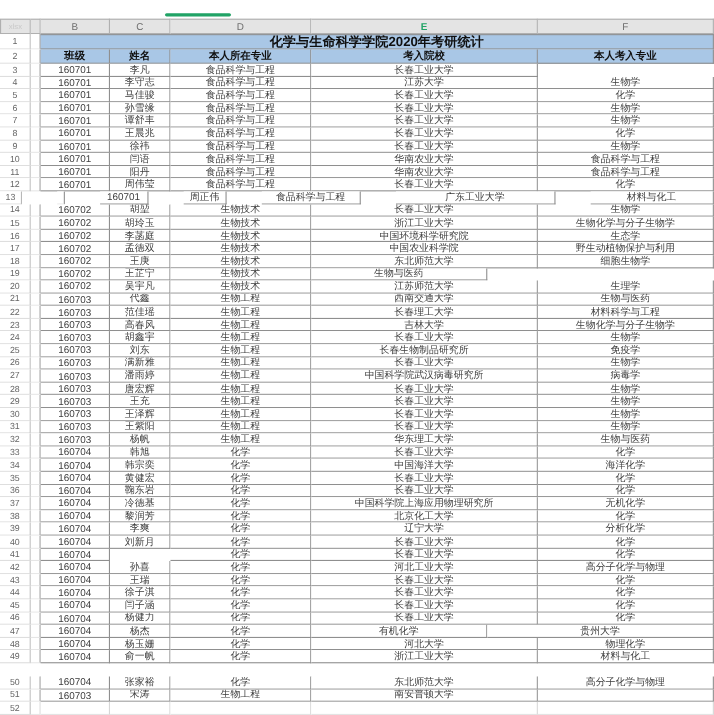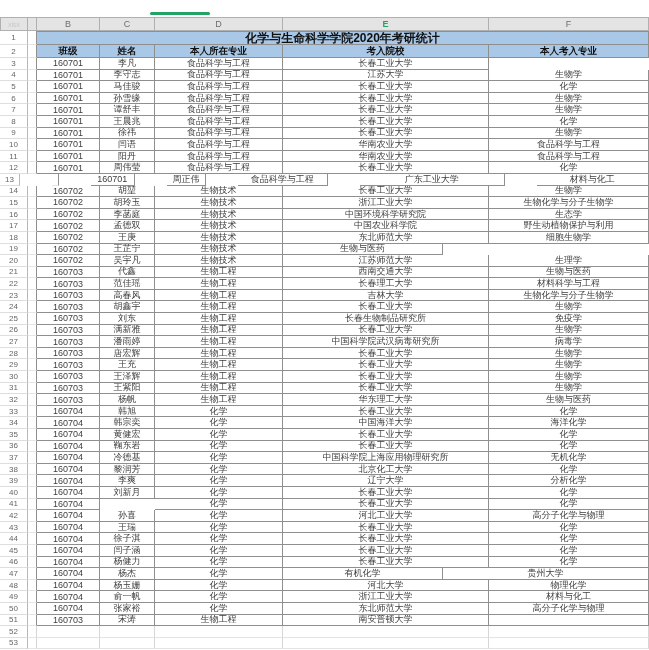--- a/index.html
+++ b/index.html
@@ -492,21 +492,21 @@
         </div>
         <div class="row" style="height: 11.6px;">
           <div class="num w-num" style="height: 11.6px;">49</div>
           <div class="acell w-a" style="height: 11.6px;"></div>
           <div class="cell w-b" style="height: 11.6px;">160704</div>
           <div class="cell w-c" style="height: 11.6px;">俞一帆</div>
           <div class="cell w-d" style="height: 11.6px;">化学</div>
           <div class="cell w-e" style="height: 11.6px;">浙江工业大学</div>
           <div class="cell w-f" style="height: 11.6px;">材料与化工</div>
         </div>
-        <div class="row" style="height: 11.6px;">
+        <div class="row" style="height: 11.6px; margin-top: 12px;">
           <div class="num w-num" style="height: 11.6px;">50</div>
           <div class="acell w-a" style="height: 11.6px;"></div>
           <div class="cell w-b" style="height: 11.6px;">160704</div>
           <div class="cell w-c" style="height: 11.6px;">张家裕</div>
           <div class="cell w-d" style="height: 11.6px;">化学</div>
           <div class="cell w-e" style="height: 11.6px;">东北师范大学</div>
           <div class="cell w-f" style="height: 11.6px;">高分子化学与物理</div>
         </div>
         <div class="row" style="height: 11.6px;">
           <div class="num w-num" style="height: 11.6px;">51</div>

